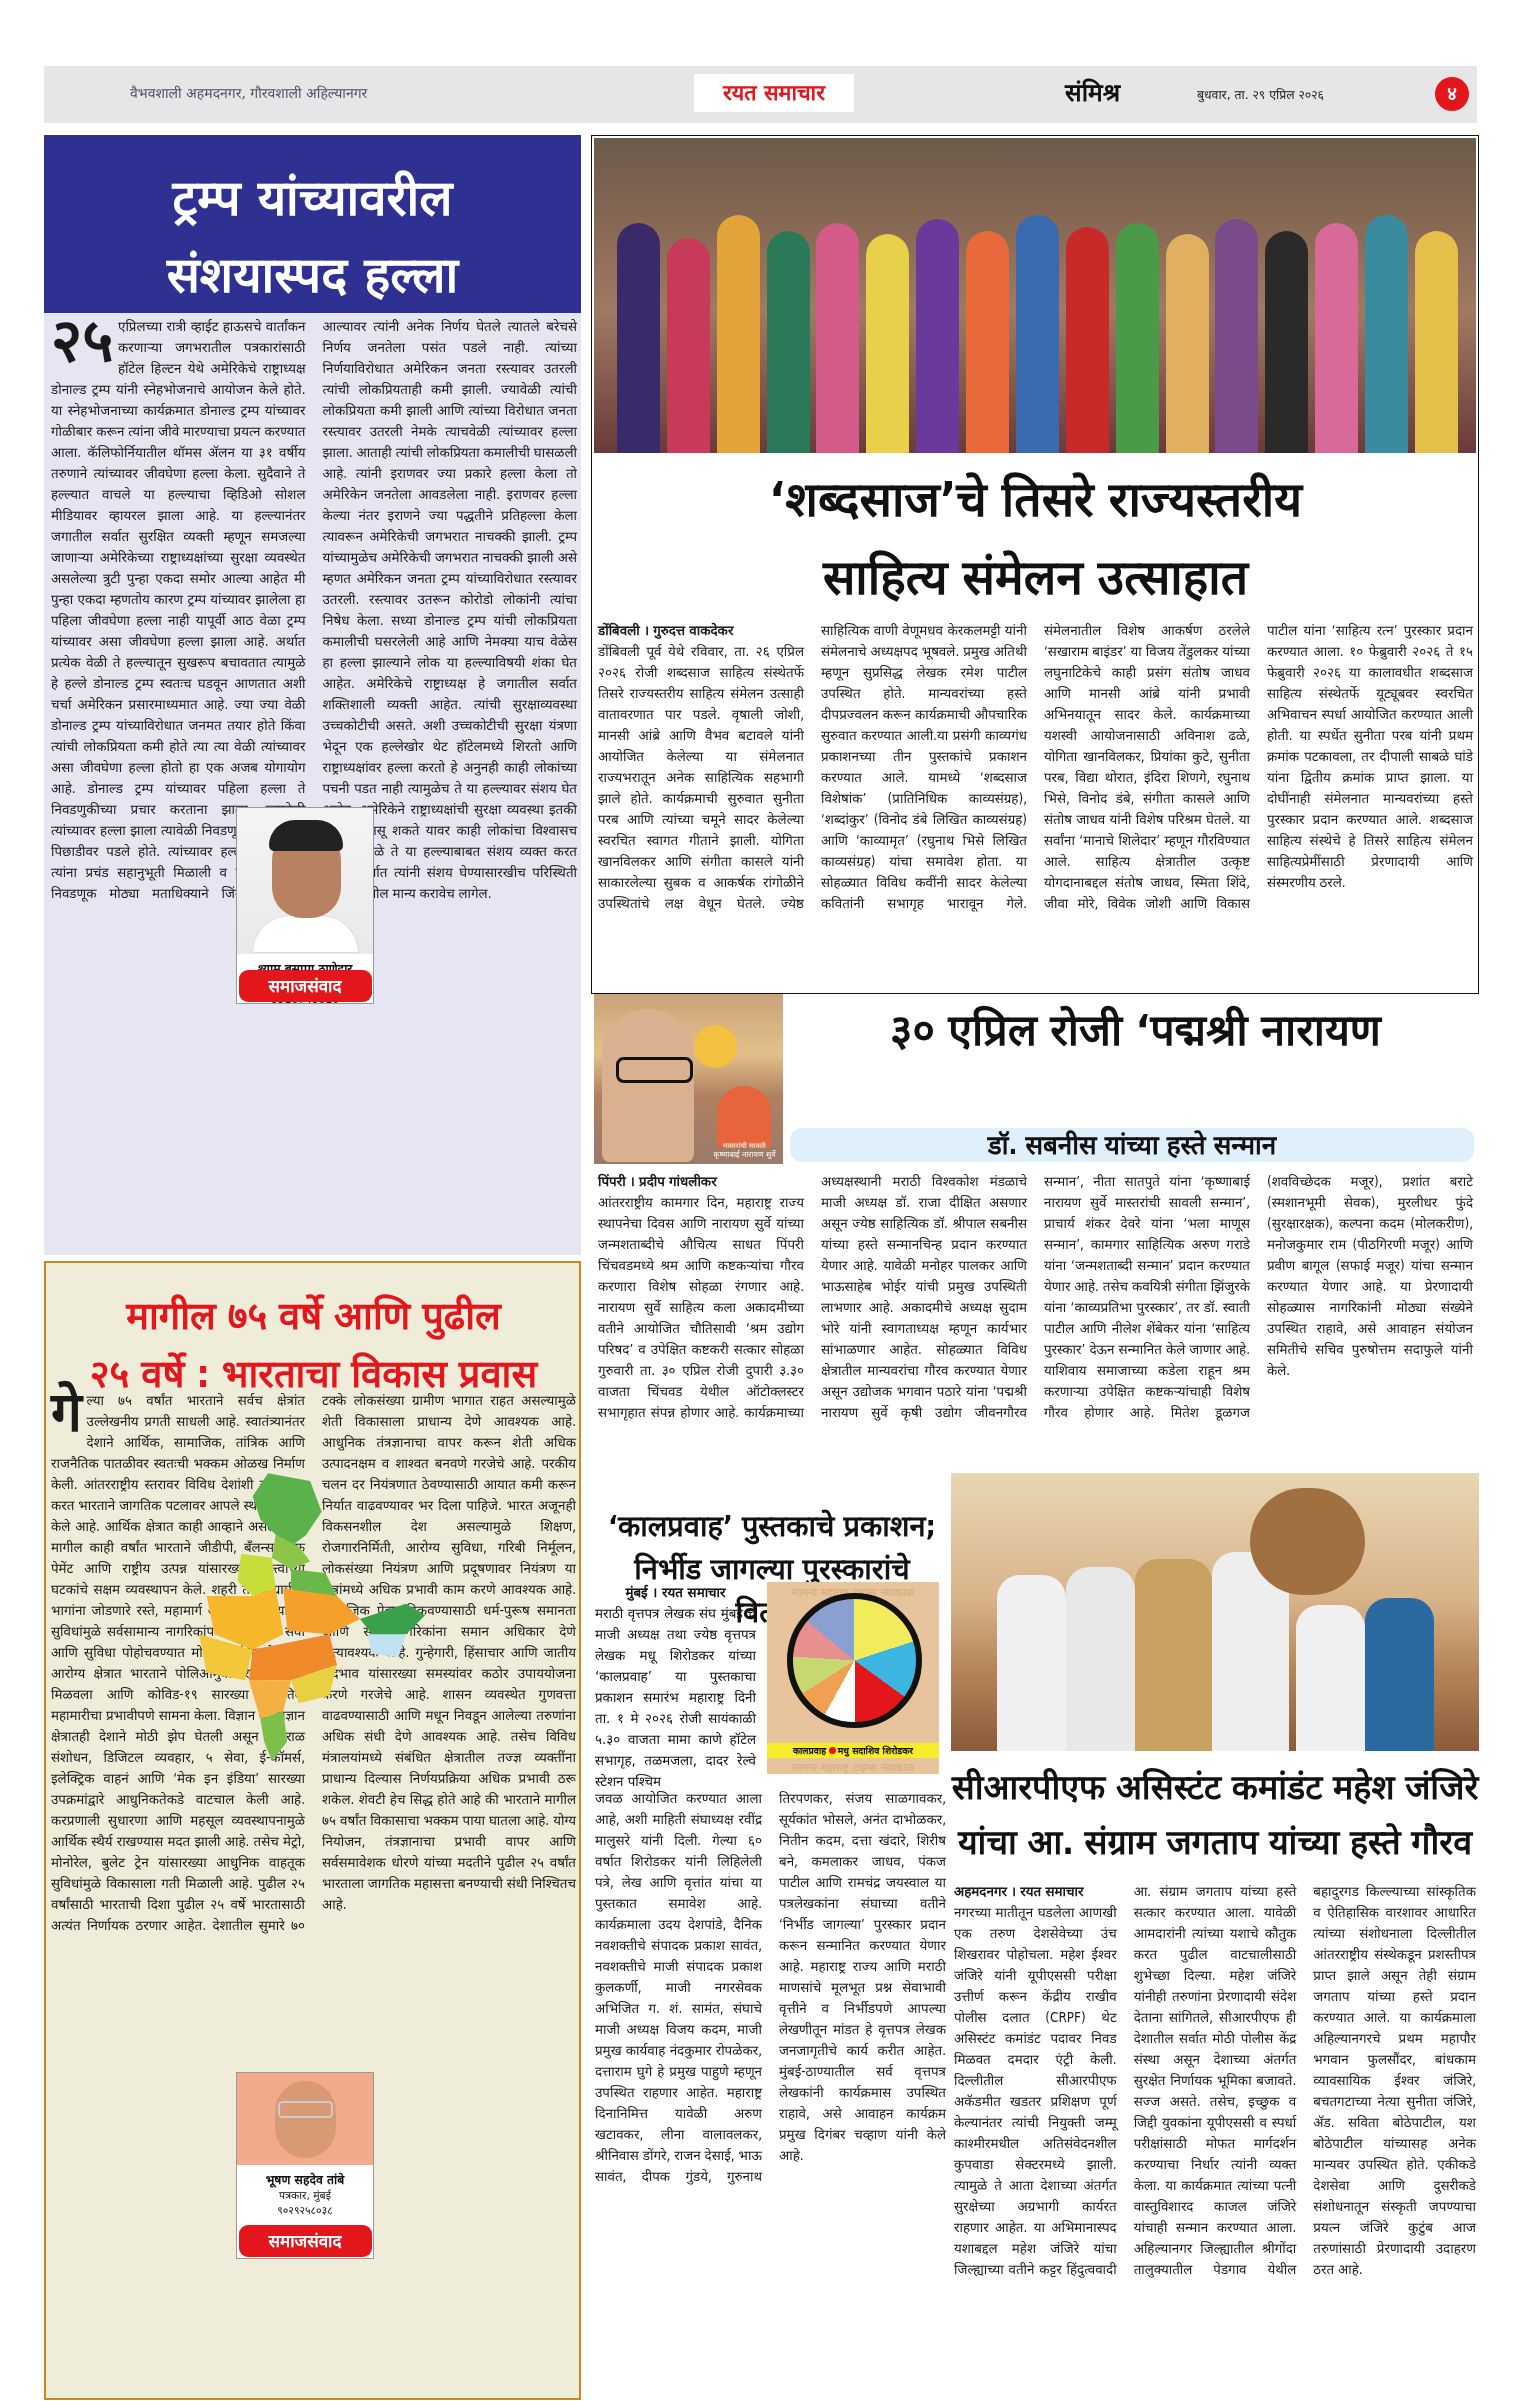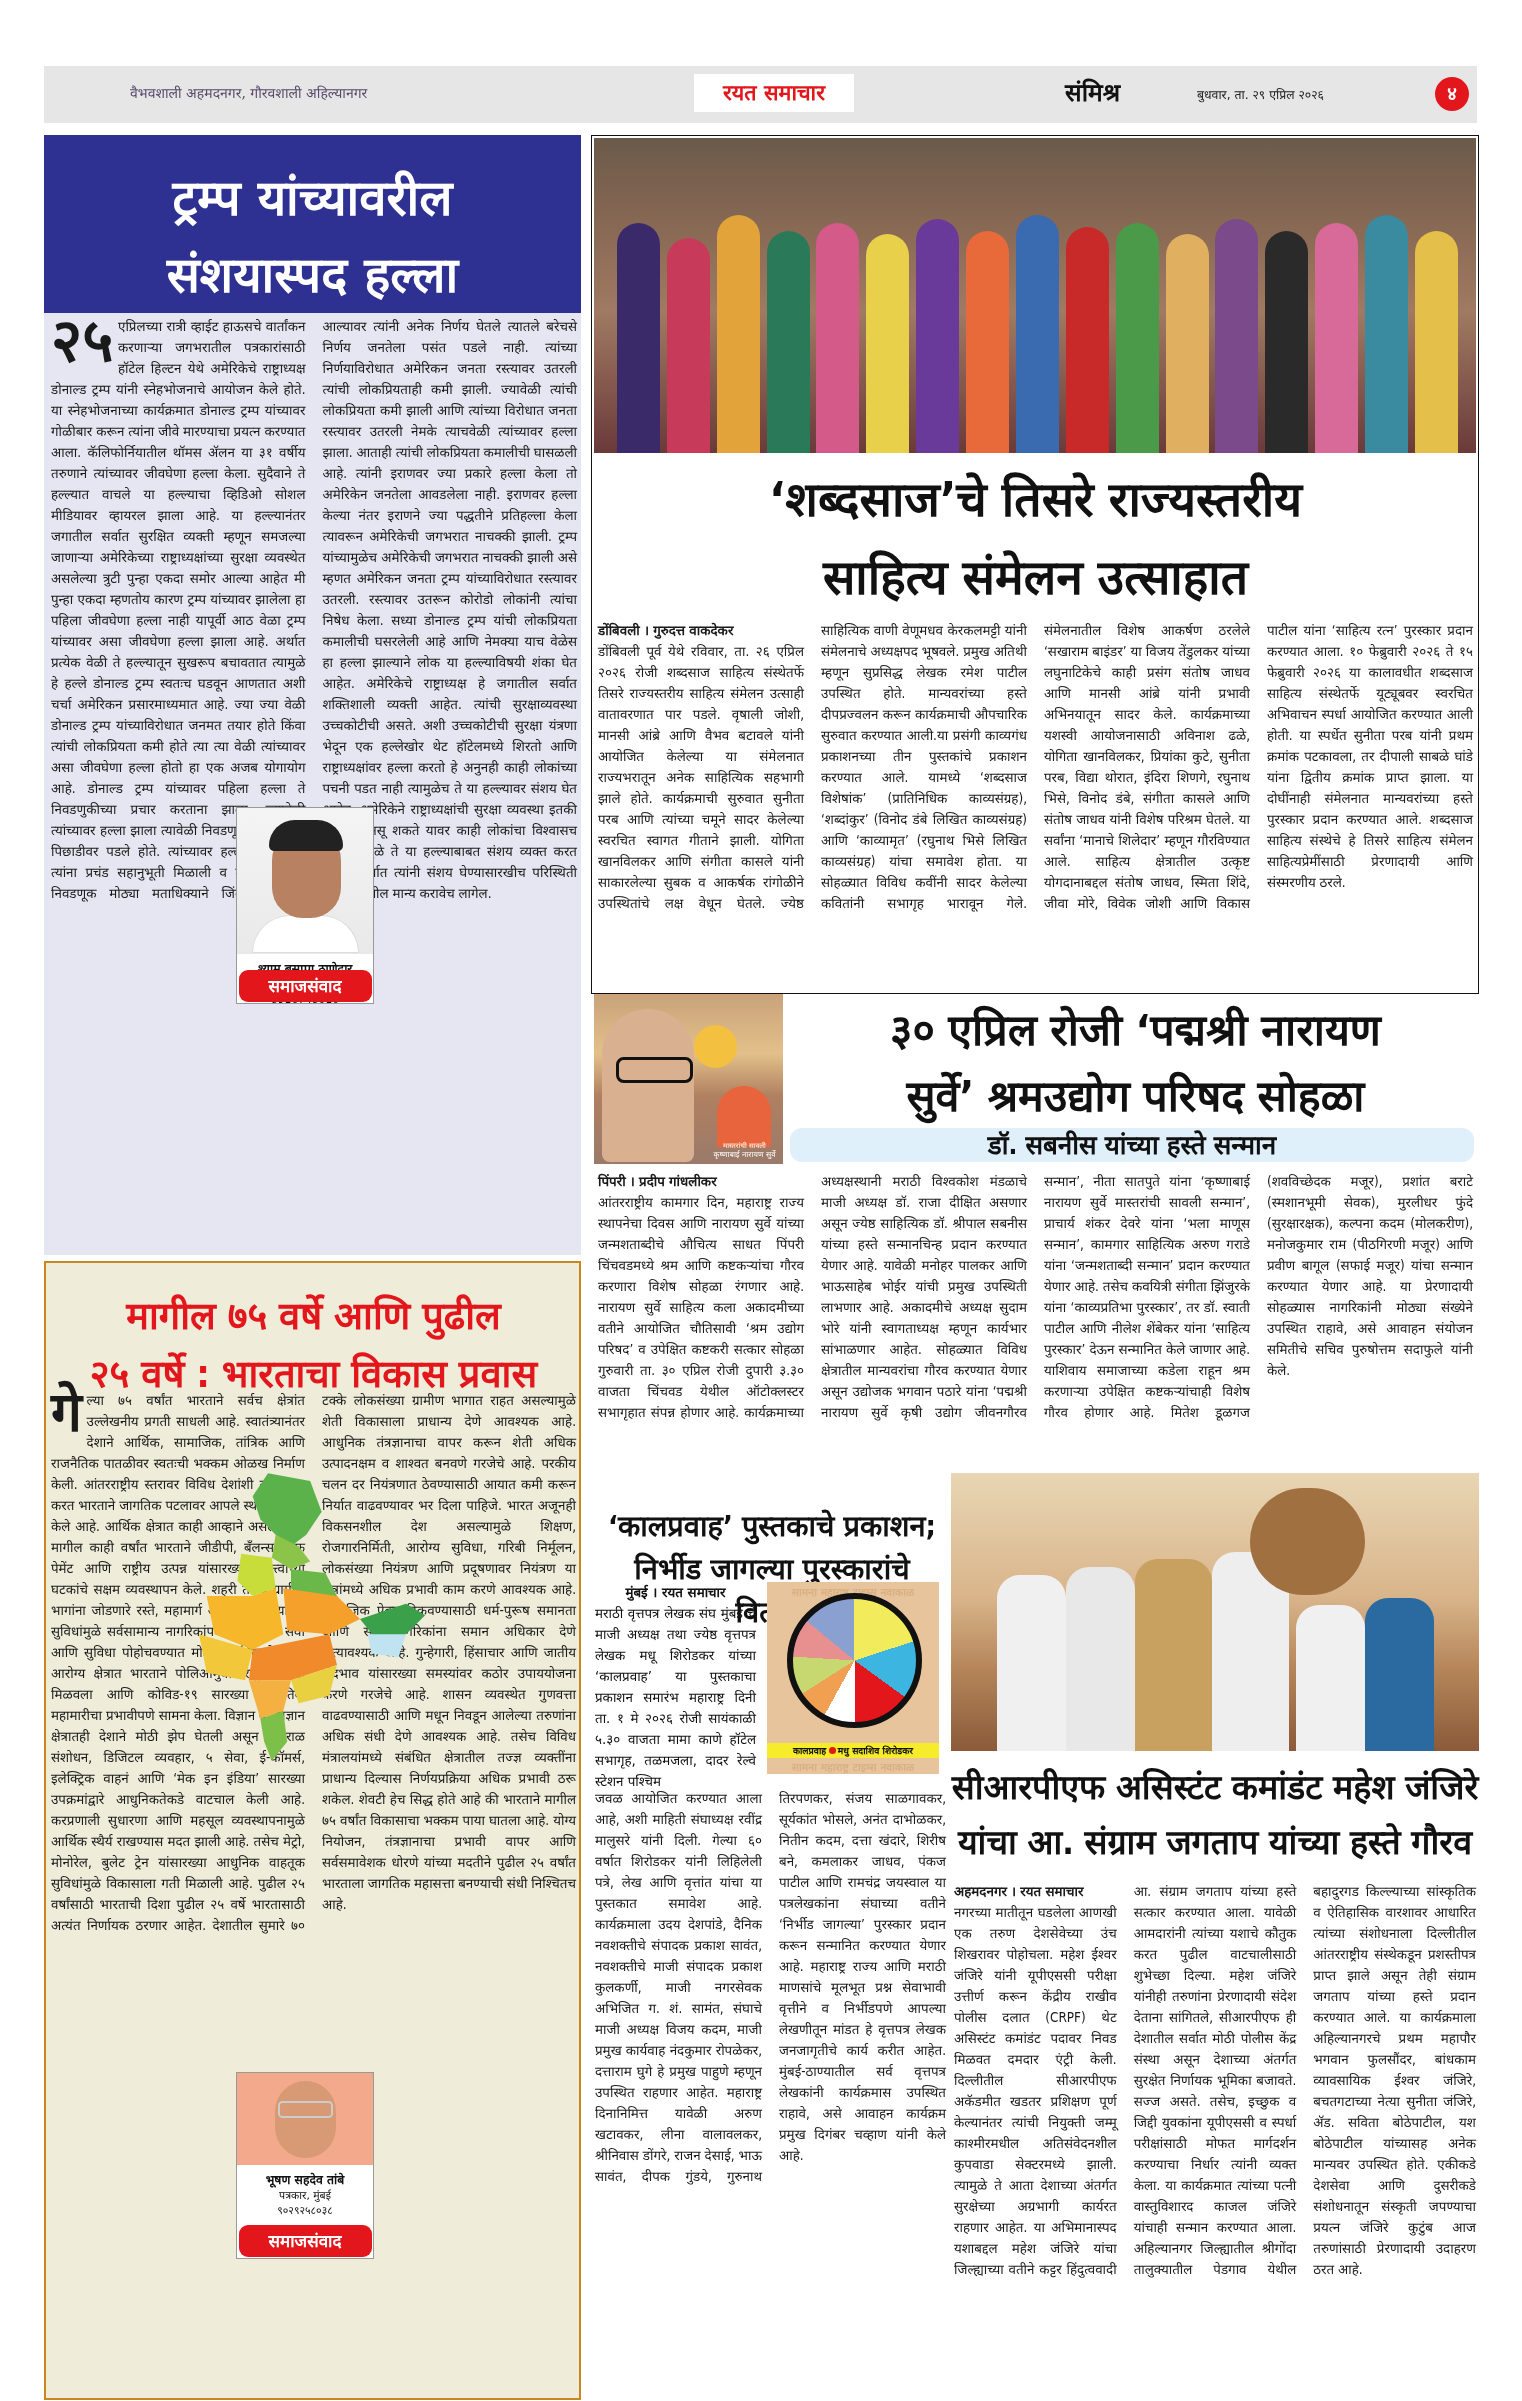--- a/index.html
+++ b/index.html
@@ -140,21 +140,20 @@
 <div class="abs" id="a3-photo">
   <div class="sun"></div>
   <div class="portrait"></div>
   <div class="glasses"></div>
   <div class="small-portrait"></div>
   <div class="photo-cap2">मास्तरांची सावली</div>
   <div class="photo-cap">कृष्णाबाई नारायण सुर्वे</div>
 </div>
 <div class="abs" id="a3-head">
   <div>३० एप्रिल रोजी ‘पद्मश्री नारायण</div>
-  <div>सुर्वे’ श्रमउद्योग परिषद सोहळा</div>
 </div>
 <div class="abs" id="a3-sub">डॉ. सबनीस यांच्या हस्ते सन्मान</div>
 <div class="abs cols" id="a3-body">
   <span class="dateline">पिंपरी । प्रदीप गांधलीकर</span><br>
   <span>आंतरराष्ट्रीय कामगार दिन, महाराष्ट्र राज्य स्थापनेचा दिवस आणि नारायण सुर्वे यांच्या जन्मशताब्दीचे औचित्य साधत पिंपरी चिंचवडमध्ये श्रम आणि कष्टकऱ्यांचा गौरव करणारा विशेष सोहळा रंगणार आहे. नारायण सुर्वे साहित्य कला अकादमीच्या वतीने आयोजित चौतिसावी ‘श्रम उद्योग परिषद’ व उपेक्षित कष्टकरी सत्कार सोहळा गुरुवारी ता. ३० एप्रिल रोजी दुपारी ३.३० वाजता चिंचवड येथील ऑटोक्लस्टर सभागृहात संपन्न होणार आहे. कार्यक्रमाच्या अध्यक्षस्थानी मराठी विश्वकोश मंडळाचे माजी अध्यक्ष डॉ. राजा दीक्षित असणार असून ज्येष्ठ साहित्यिक डॉ. श्रीपाल सबनीस यांच्या हस्ते सन्मानचिन्ह प्रदान करण्यात येणार आहे. यावेळी मनोहर पालकर आणि भाऊसाहेब भोईर यांची प्रमुख उपस्थिती लाभणार आहे. अकादमीचे अध्यक्ष सुदाम भोरे यांनी स्वागताध्यक्ष म्हणून कार्यभार सांभाळणार आहेत. सोहळ्यात विविध क्षेत्रातील मान्यवरांचा गौरव करण्यात येणार असून उद्योजक भगवान पठारे यांना ‘पद्मश्री नारायण सुर्वे कृषी उद्योग जीवनगौरव सन्मान’, नीता सातपुते यांना ‘कृष्णाबाई नारायण सुर्वे मास्तरांची सावली सन्मान’, प्राचार्य शंकर देवरे यांना ‘भला माणूस सन्मान’, कामगार साहित्यिक अरुण गराडे यांना ‘जन्मशताब्दी सन्मान’ प्रदान करण्यात येणार आहे. तसेच कवयित्री संगीता झिंजुरके यांना ‘काव्यप्रतिभा पुरस्कार’, तर डॉ. स्वाती पाटील आणि नीलेश शेंबेकर यांना ‘साहित्य पुरस्कार’ देऊन सन्मानित केले जाणार आहे. याशिवाय समाजाच्या कडेला राहून श्रम करणाऱ्या उपेक्षित कष्टकऱ्यांचाही विशेष गौरव होणार आहे. मितेश डूळगज (शवविच्छेदक मजूर), प्रशांत बराटे (स्मशानभूमी सेवक), मुरलीधर फुंदे (सुरक्षारक्षक), कल्पना कदम (मोलकरीण), मनोजकुमार राम (पीठगिरणी मजूर) आणि प्रवीण बागूल (सफाई मजूर) यांचा सन्मान करण्यात येणार आहे. या प्रेरणादायी सोहळ्यास नागरिकांनी मोठ्या संख्येने उपस्थित राहावे, असे आवाहन संयोजन समितीचे सचिव पुरुषोत्तम सदाफुले यांनी केले.</span>
 </div>
 
 <div class="abs" id="a4"></div>
 <div class="abs" id="a4-head">
   <div>मागील ७५ वर्षे आणि पुढील</div>

